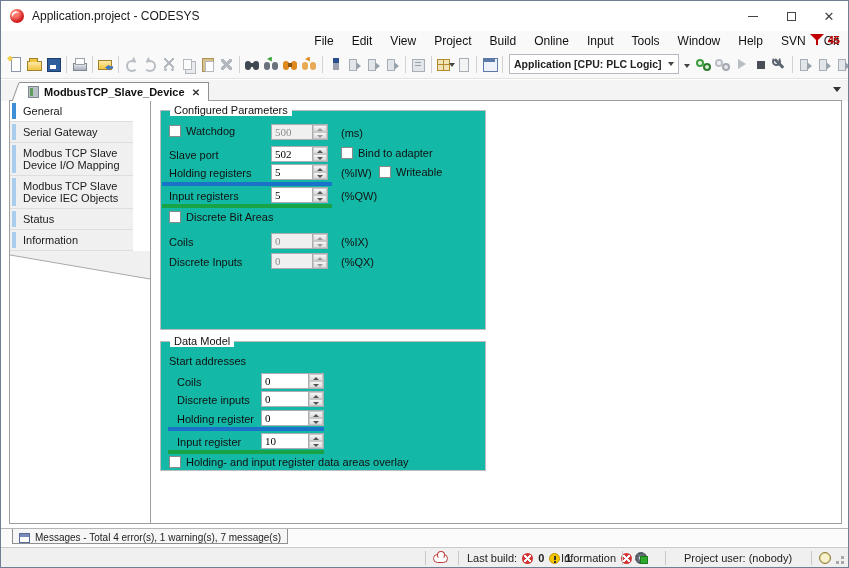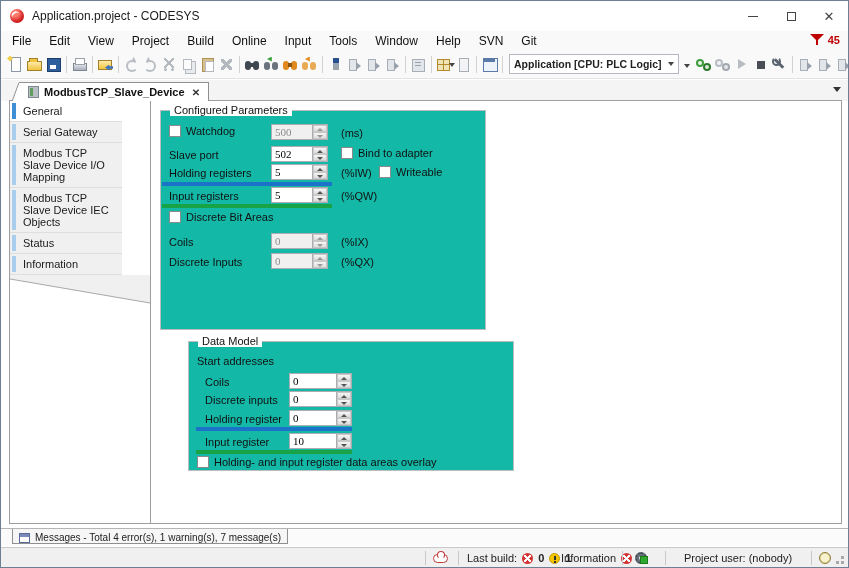--- a/index.html
+++ b/index.html
@@ -12,21 +12,21 @@
           background:radial-gradient(circle at 38% 32%, #ff7b6e 0 22%, #cf1f1f 65%); }
   .logo::after { content:""; position:absolute; left:2px; top:2px; width:9px; height:9px; border-radius:50%;
           border-top:2px solid #fff; transform:rotate(-35deg); }
   #title-text { margin-left:8px; font-size:12px; color:#1a1a1a; }
   #win-controls { position:absolute; right:0; top:0; height:30px; display:flex; }
   .wbtn { width:38px; height:30px; display:flex; align-items:center; justify-content:center; color:#444; font-size:13px; }
   .wbtn .bar { width:10px; height:1px; background:#444; }
   .wbtn .box { width:9px; height:9px; border:1px solid #444; }
 
   
-  #menubar { position:absolute; left:0; top:30px; right:0; height:19px; background:#f9f9f9; display:flex; align-items:center; padding-left:2px; }
+  #menubar { position:absolute; left:0; top:30px; right:0; height:19px; background:#f9f9f9; display:flex; align-items:center; padding-left:10px;justify-content:flex-end; }
   .menu-item { padding:3px 9px; font-size:12px; color:#111; }
   #menu-badge { position:absolute; right:8px; top:2px; display:flex; align-items:center; gap:4px; }
   .funnel { position:relative; width:14px; height:13px; }
   .funnel::before { content:""; position:absolute; left:0; top:1px; border-left:7px solid transparent; border-right:7px solid transparent; border-top:7px solid #c00000; }
   .funnel::after { content:""; position:absolute; left:6px; top:7px; width:2px; height:5px; background:#c00000; }
   #badge-count { color:#c00000; font-weight:bold; font-size:11px; }
 
   
   #toolbar { position:absolute; left:0; top:49px; right:0; height:29px; background:#f9f9f9; border-bottom:1px solid #e3e3e3;
              display:flex; align-items:center; padding-left:5px; }
@@ -102,21 +102,21 @@
   .devchip::after { content:""; position:absolute; left:1px; top:1px; width:3px; height:8px; background:#5f9e5f; }
   #tab-title { font-weight:bold; font-size:11px; color:#111; white-space:nowrap; }
   #tab-close { margin-left:7px; font-weight:bold; font-size:10px; color:#333; }
   #tab-overflow { position:absolute; right:7px; top:7px; width:0; height:0; border:4px solid transparent; border-top:5px solid #333; }
 
   
   #frame { position:absolute; left:8px; top:99px; width:833px; height:424px; background:#fff; border:1px solid #9e9e9e; z-index:2; }
   #v-divider { position:absolute; left:140px; top:0; bottom:0; width:1px; background:#9e9e9e; }
 
   
-  #sidebar { position:absolute; left:0; top:0; width:112px; }
+  #sidebar { position:absolute; left:0; top:0; width:123px; }
   .sb-item { position:relative; background:#f0f0f0; border-bottom:1px solid #dedede; display:flex; align-items:center;
              padding:4px 5px 4px 13px; font-size:11px; line-height:12px; color:#1a1a1a; min-height:21px; }
   .sb-item::before { content:""; position:absolute; left:2px; top:2px; bottom:2px; width:4px; background:#a9cdec; }
   .sb-item.selected { background:#fff; }
   .sb-item.selected::before { background:#3f8fd6; }
   #sidebar-edge { display:block; }
 
   
   .group { position:absolute; border:1px solid #bdbdbd; background:#14b8a6; }
   .legend { position:absolute; top:-7px; left:9px; background:#fff; padding:0 4px; font-size:11px; color:#111; }
@@ -366,21 +366,21 @@
       <span class="fld dis" style="left:110px; top:142px; width:57px;">
         <input disabled="" value="0" style="">
         <span class="spin">
             <span class="up"></span>
             <span class="dn"></span>
           </span>
       </span>
       <span class="unit" style="left:180px; top:145px;">(%QX)</span>
     </div>
 
-    <div class="group" style="left:150px; top:240px; width:326px; height:130px;margin-left:28px;">
+    <div class="group" style="left:150px; top:240px; width:326px; height:130px;">
       <span class="legend">Data Model</span>
       <span class="lbl" style="left:8px; top:13px;">Start addresses</span>
 
       <span class="lbl" style="left:16px; top:34px;">Coils</span>
       <span class="fld" style="left:100px; top:31px; width:63px;">
         <input value="0" style="">
         <span class="spin">
             <span class="up"></span>
             <span class="dn"></span>
           </span>

